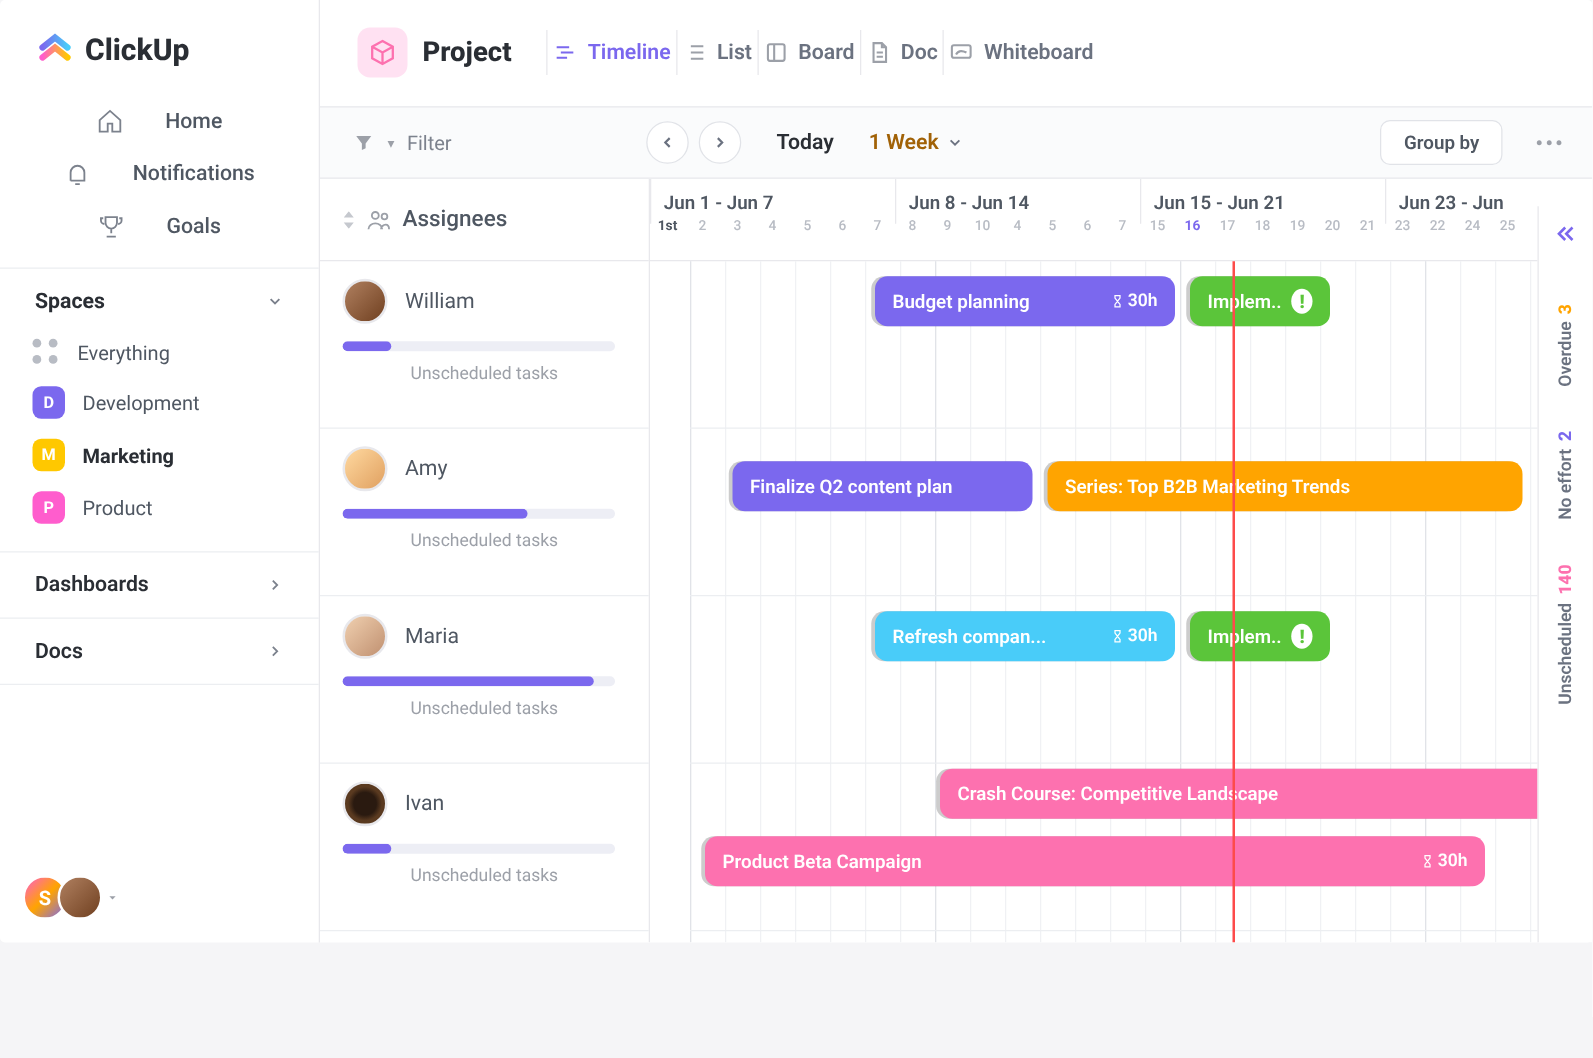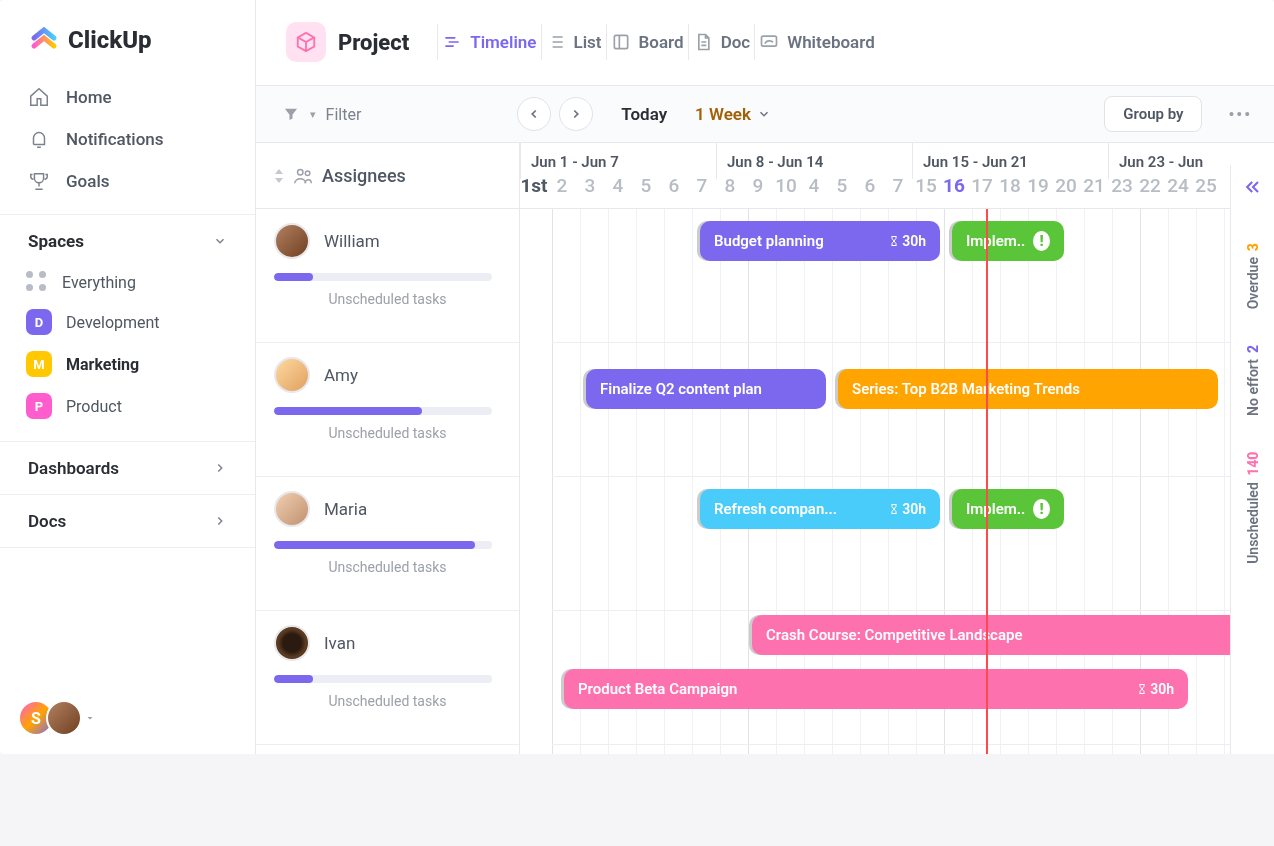--- a/index.html
+++ b/index.html
@@ -3,21 +3,21 @@
 <meta charset="utf-8">
 <style>
 * { margin: 0; padding: 0; box-sizing: border-box; font-family: -apple-system, BlinkMacSystemFont, "Segoe UI", Roboto, sans-serif; }
 body { background: #f5f5f7; width: 1274px; height: 846px; overflow: hidden; }
 .app { display: flex; background: #fff; height: 754px; border-radius: 4px; }
 .sidebar { width: 256px; border-right: 1px solid #e8e8ec; display: flex; flex-direction: column; }
 .logo-row { display: flex; align-items: center; gap: 8px; padding: 24px 28px 16px; }
 .logo-mark { width: 32px; height: 32px; }
 .logo-text { font-size: 24px; font-weight: 800; color: #2a2e34; }
 .nav-list { padding: 4px 14px 12px; border-bottom: 1px solid #eceef1; }
-.nav-item { display: flex; align-items: center; gap: 16px; padding: 10px 14px; color: #4f5762; font-size: 17px; font-weight: 500; cursor: pointer; border-radius: 8px; }
+.nav-item { display: flex; align-items: center; gap: 33px; padding: 10px 14px; color: #4f5762; font-size: 17px; font-weight: 500; cursor: pointer; border-radius: 8px; justify-content: center; }
 .nav-item svg { width: 22px; height: 22px; stroke: #7c828d; fill: none; stroke-width: 1.6; }
 .section-header { display: flex; justify-content: space-between; align-items: center; padding: 16px 28px 12px; font-size: 17px; font-weight: 700; color: #2a2e34; }
 .space-list { padding: 0 14px 14px; border-bottom: 1px solid #eceef1; }
 .space-item { display: flex; align-items: center; gap: 14px; padding: 8px 12px; font-size: 16px; color: #4f5762; cursor: pointer; border-radius: 6px; }
 .space-item.active { font-weight: 700; color: #2a2e34; }
 .space-badge { width: 26px; height: 26px; border-radius: 7px; display: flex; align-items: center; justify-content: center; color: #fff; font-weight: 700; font-size: 13px; }
 .grid-icon { width: 22px; height: 22px; display: grid; grid-template-columns: 1fr 1fr; gap: 3px; }
 .grid-icon span { background: #b8bcc4; border-radius: 50%; width: 7px; height: 7px; }
 .collapsible { display: flex; justify-content: space-between; align-items: center; padding: 16px 28px; font-size: 17px; font-weight: 600; color: #2a2e34; border-bottom: 1px solid #eceef1; cursor: pointer; }
 .sidebar-footer { margin-top: auto; padding: 18px; display: flex; align-items: center; gap: 2px; }
@@ -55,21 +55,21 @@
 .progress-fill { height: 100%; background: #7b68ee; border-radius: 4px; }
 .unsched { margin-top: 10px; font-size: 14px; color: #9ca0a8; }
 .unassigned-row { height: 80px; border-bottom: 1px solid #0f766e; display: flex; align-items: flex-end; gap: 14px; padding: 0 18px; }
 .unassigned-av { width: 36px; height: 36px; border-radius: 50%; background: #eceef1; display: flex; align-items: center; justify-content: center; }
 
 .gantt { flex: 1; position: relative; overflow: hidden; }
 .gantt-header { height: 66px; border-bottom: 1px solid #e8e8ec; position: relative; }
 .week-labels { display: flex; height: 36px; }
 .week-lbl { font-size: 15px; font-weight: 600; color: #4f5762; padding: 10px 0 0 10px; }
 .day-labels { display: flex; height: 30px; position: absolute; bottom: 4px; left: 0; }
-.day-lbl { width: 28px; text-align: center; font-size: 19px; color: #b8bcc4; font-weight: 500; }
+.day-lbl { width: 28px; text-align: center; font-size: 11px; color: #b8bcc4; font-weight: 500; }
 .day-lbl.first { font-weight: 700; color: #4f5762; }
 .day-lbl.today { color: #7b68ee; font-weight: 700; }
 .gantt-body { position: relative; margin-left: 32px; }
 .gantt-row { height: 134px; border-bottom: 1px solid #eceef1; position: relative; }
 .gantt-row.unassgn { height: 80px; }
 .vline { position: absolute; top: 0; bottom: 0; width: 1px; background: #f0f1f4; }
 .today-line { position: absolute; top: 0; bottom: 0; width: 2px; background: #fd4b4b; z-index: 5; }
 .task { position: absolute; height: 40px; border-radius: 10px; display: flex; align-items: center; padding: 0 14px; color: #fff; font-weight: 600; font-size: 15px; cursor: pointer; top: 12px; white-space: nowrap; overflow: hidden; box-shadow: -3px 0 0 rgba(0,0,0,0.2); }
 .task-hours { margin-left: auto; font-size: 14px; display: flex; align-items: center; gap: 2px; }
 .task .alert { width: 20px; height: 20px; background: #fff; border-radius: 50%; color: inherit; display: flex; align-items: center; justify-content: center; font-weight: 900; margin-left: 8px; }

